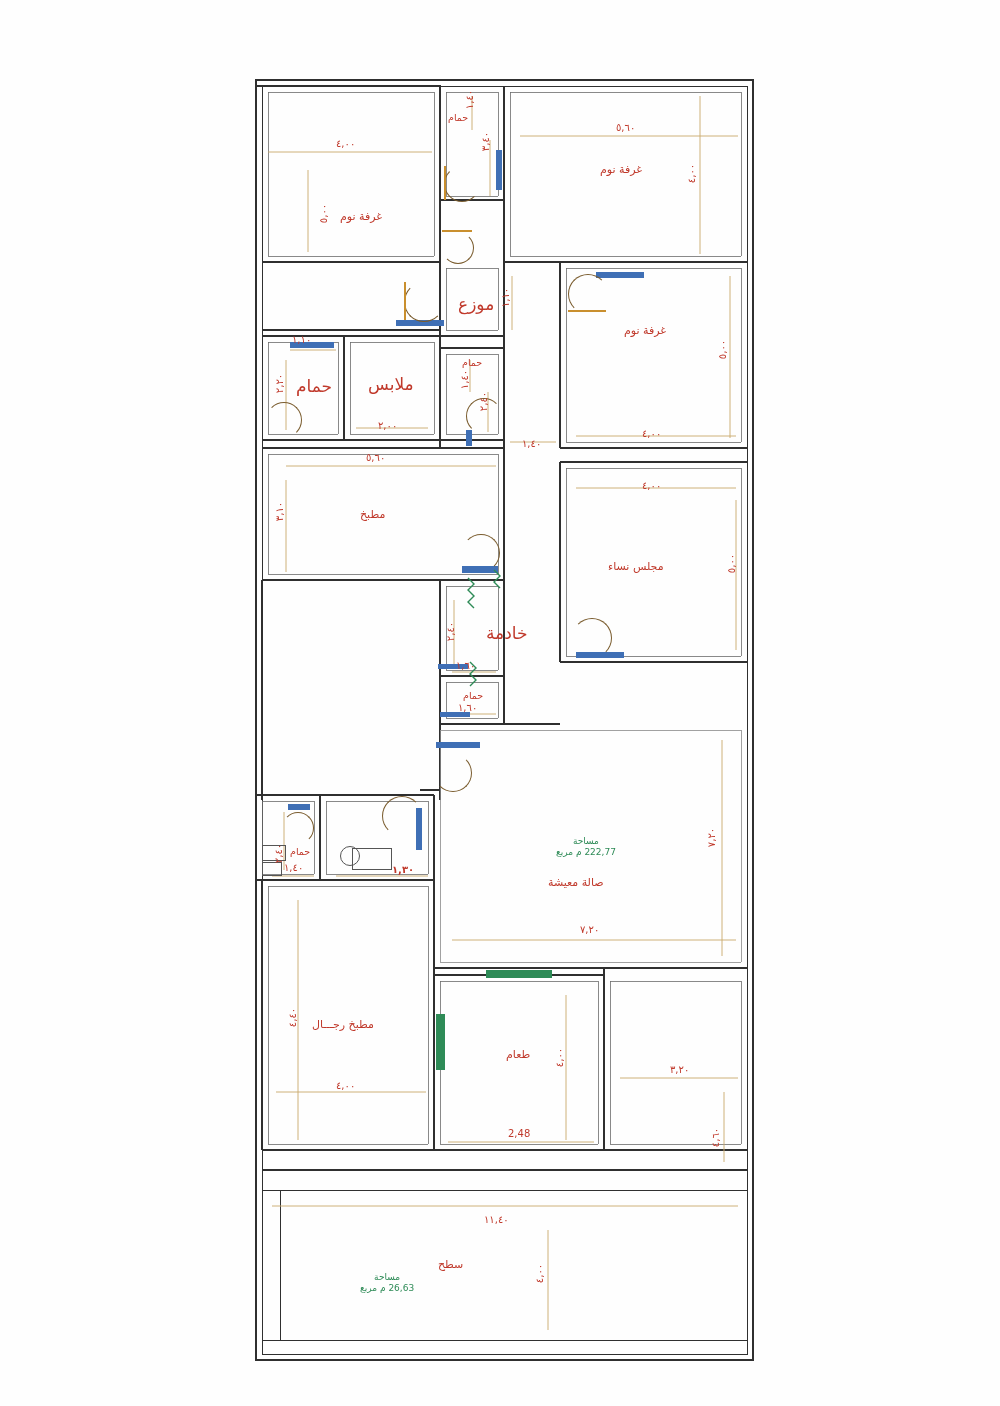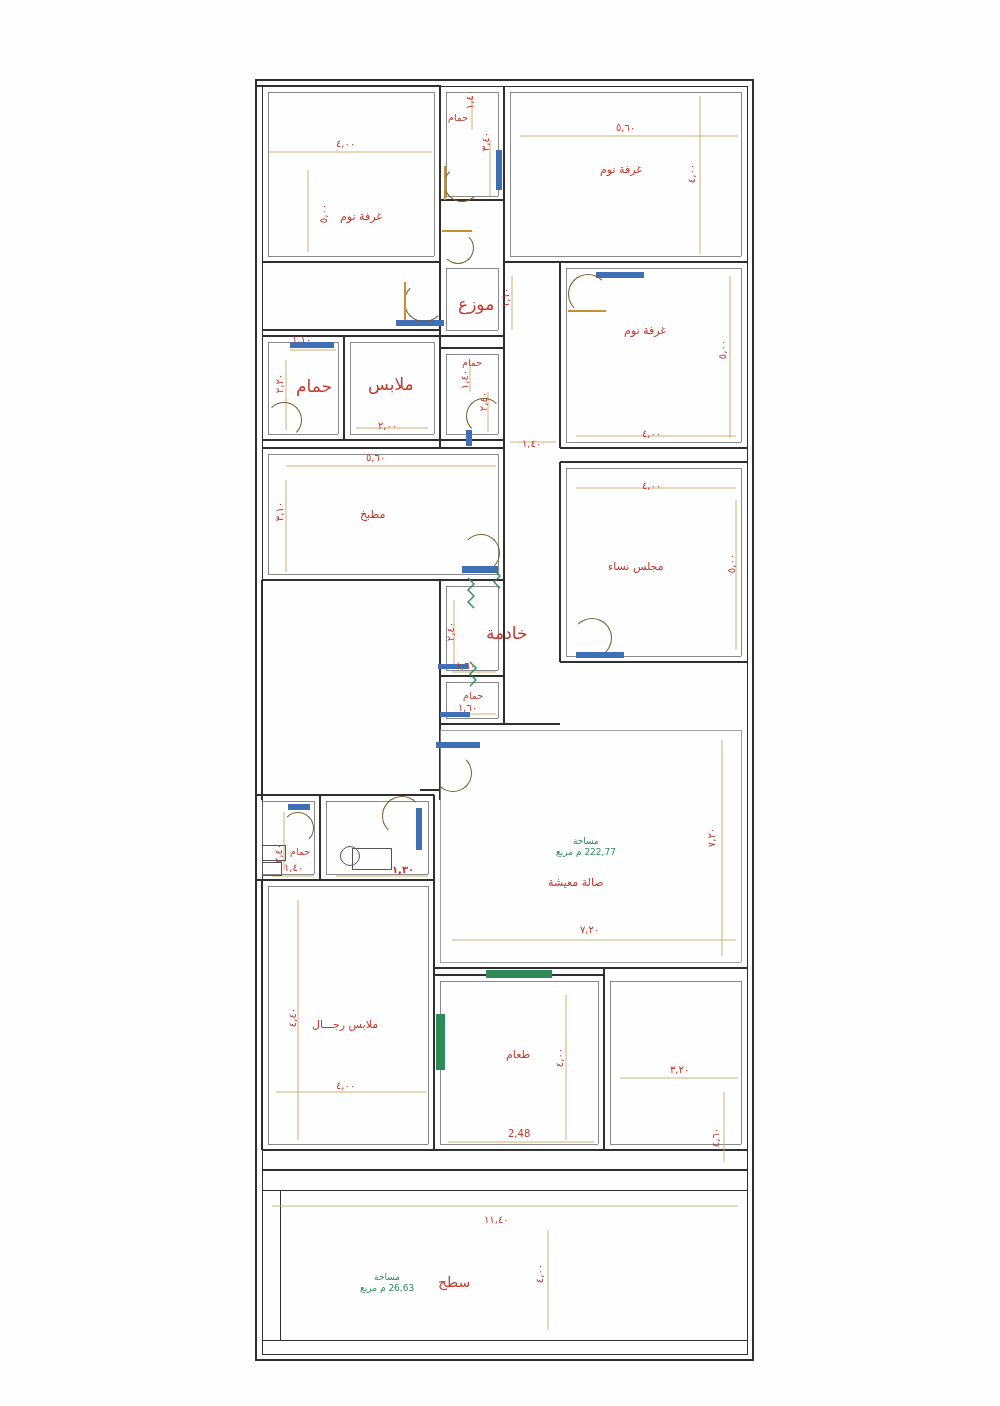--- a/index.html
+++ b/index.html
@@ -233,23 +233,23 @@
   <div class="room-label small" style="left:296px;top:376px;">حمام</div>
   <div class="room-label small" style="left:368px;top:374px;">ملابس</div>
   <div class="room-label tiny" style="left:462px;top:357px;">حمام</div>
   <div class="room-label" style="left:624px;top:324px;">غرفة نوم</div>
   <div class="room-label" style="left:360px;top:508px;">مطبخ</div>
   <div class="room-label" style="left:608px;top:560px;">مجلس نساء</div>
   <div class="room-label small" style="left:462px;top:623px;margin-left:24px;">خادمة</div>
   <div class="room-label tiny" style="left:463px;top:690px;">حمام</div>
   <div class="room-label tiny" style="left:290px;top:846px;">حمام</div>
   <div class="room-label" style="left:548px;top:876px;">صالة معيشة</div>
-  <div class="room-label" style="left:312px;top:1018px;">ملابس رجـــال</div>
+  <div class="room-label" style="left:312px;top:1018px;">مطبخ رجـــال</div>
   <div class="room-label" style="left:506px;top:1048px;">طعام</div>
-  <div class="room-label" style="left:438px;top:1258px;font-size:14px;margin-top:16px;">سطح</div>
+  <div class="room-label" style="left:438px;top:1258px;font-size:11px;">سطح</div>
 
   <div class="area-label" style="left:556px;top:836px;">
     <span>مساحة</span><br>
     <span>222,77</span>
     <span>م مربع</span>
   </div>
   <div class="area-label" style="left:360px;top:1272px;">
     <span>مساحة</span><br>
     <span>26,63</span>
     <span>م مربع</span>

